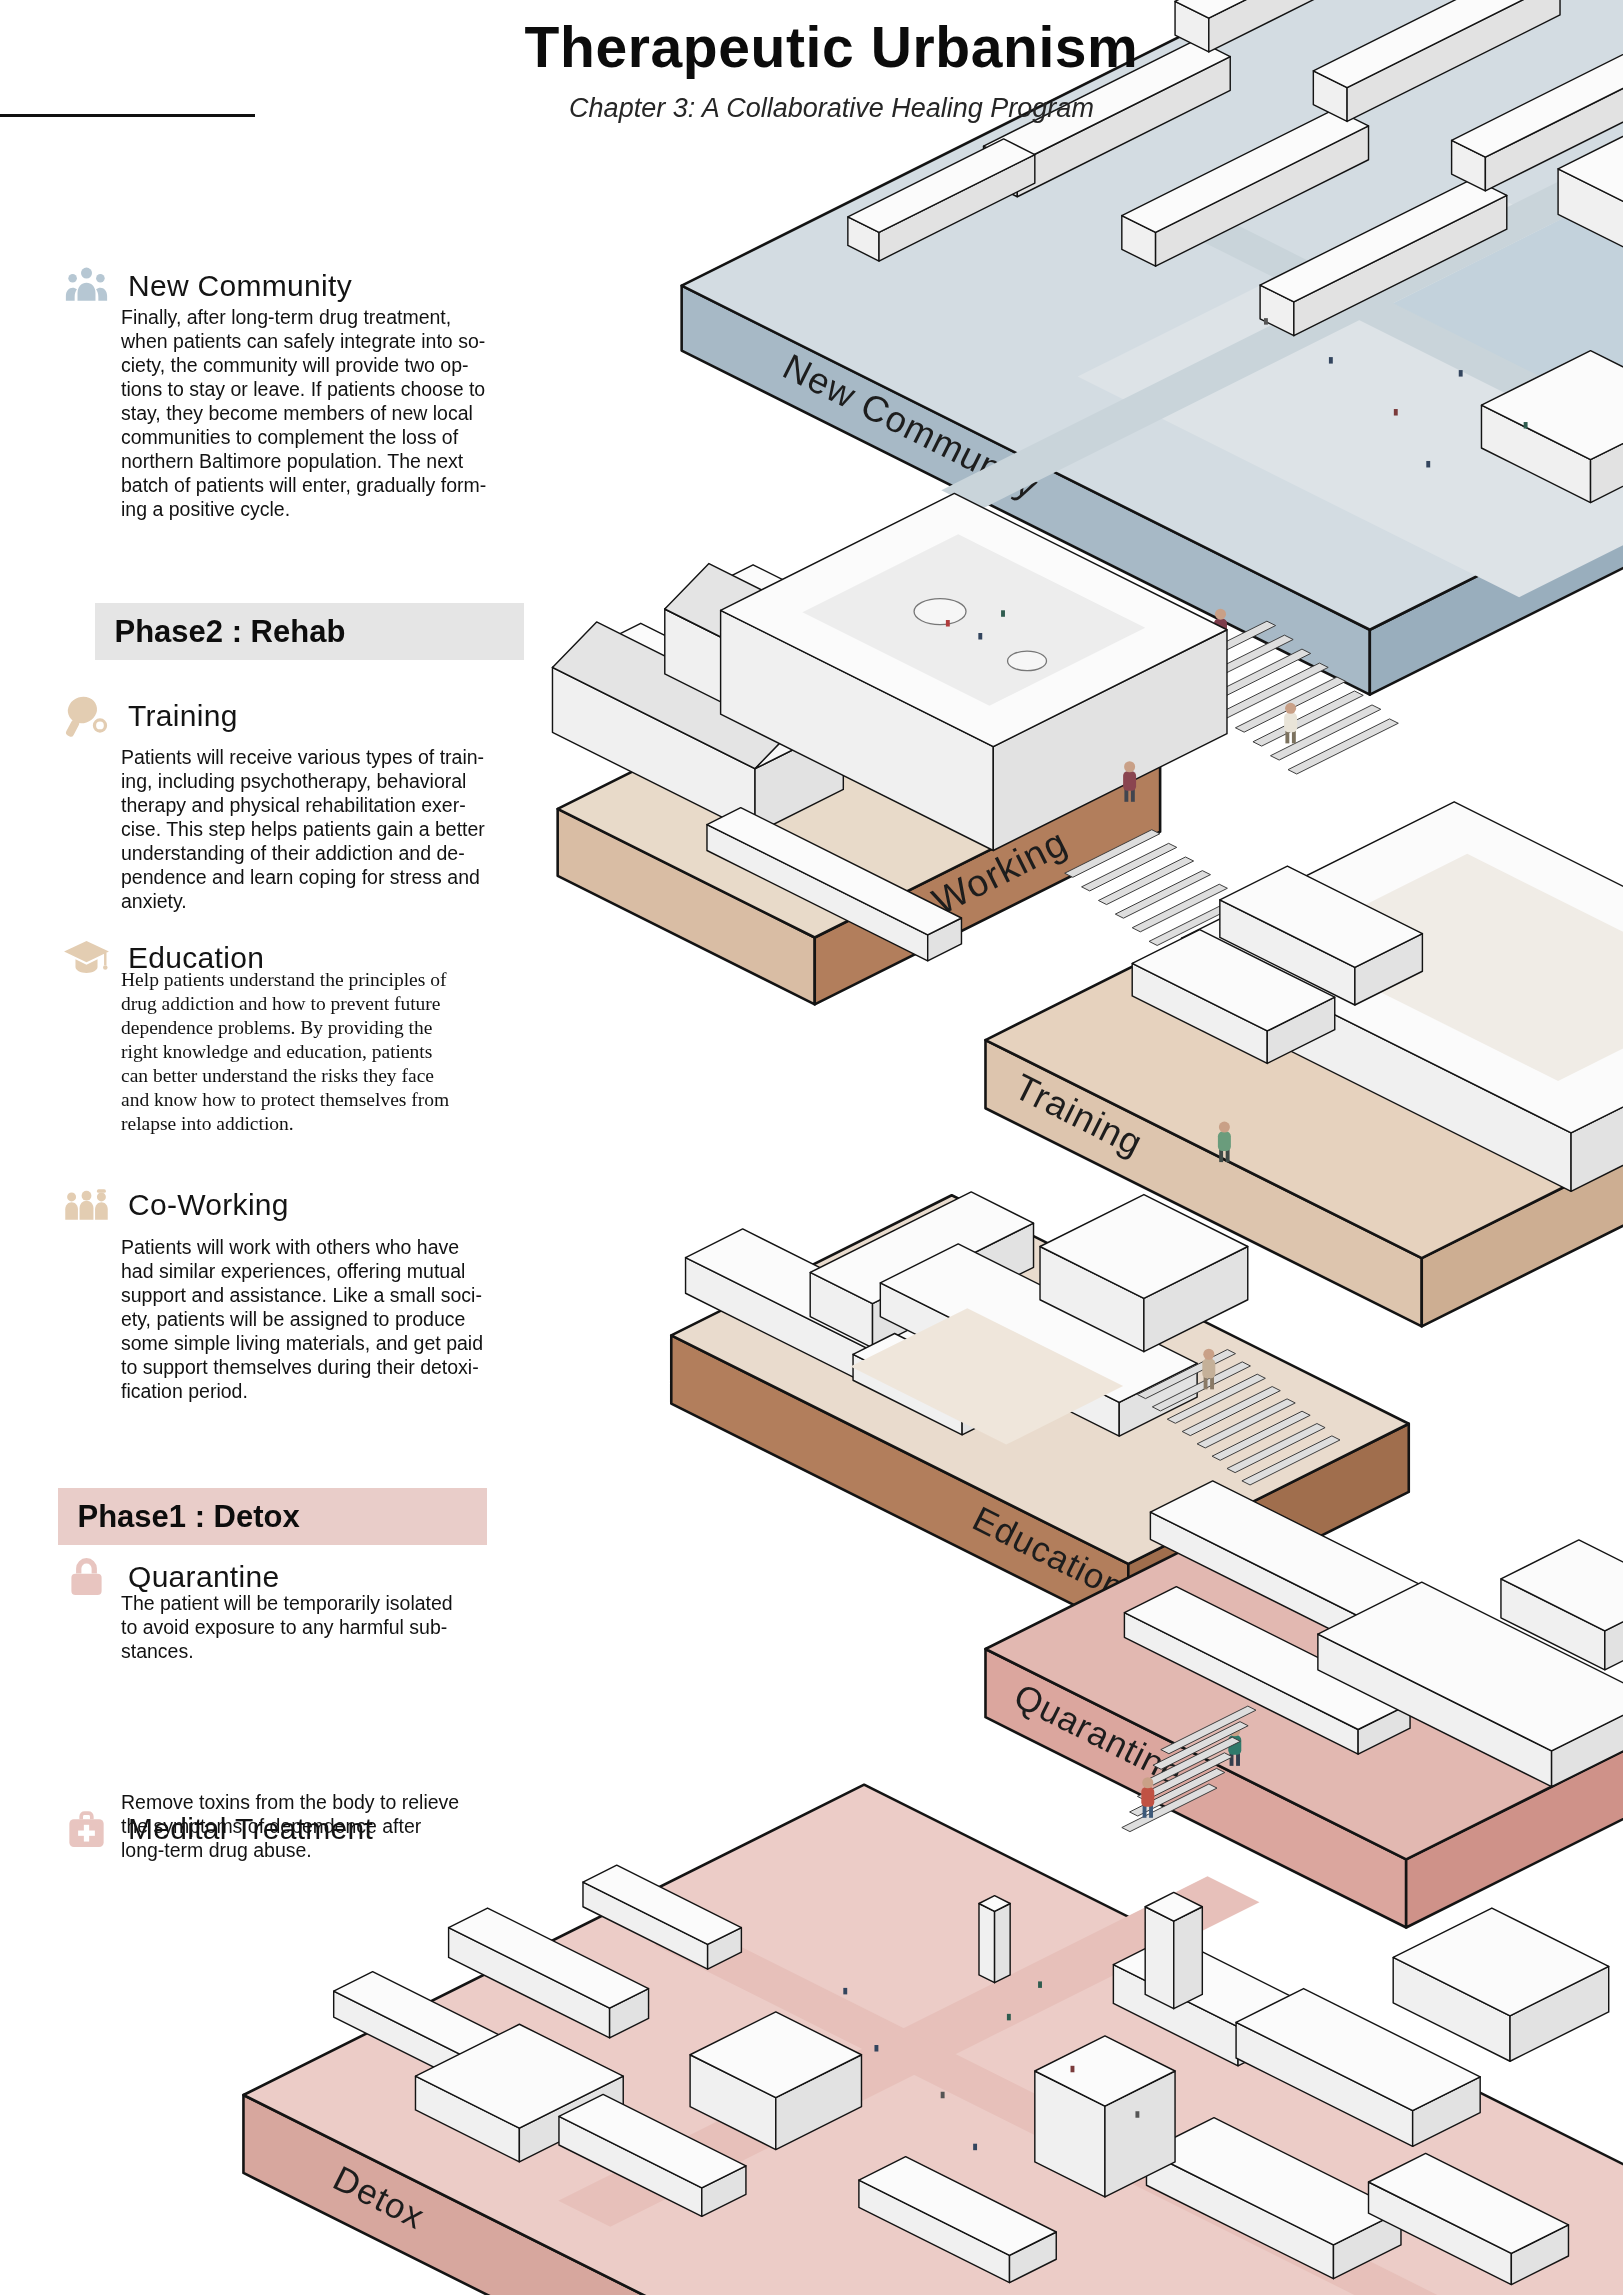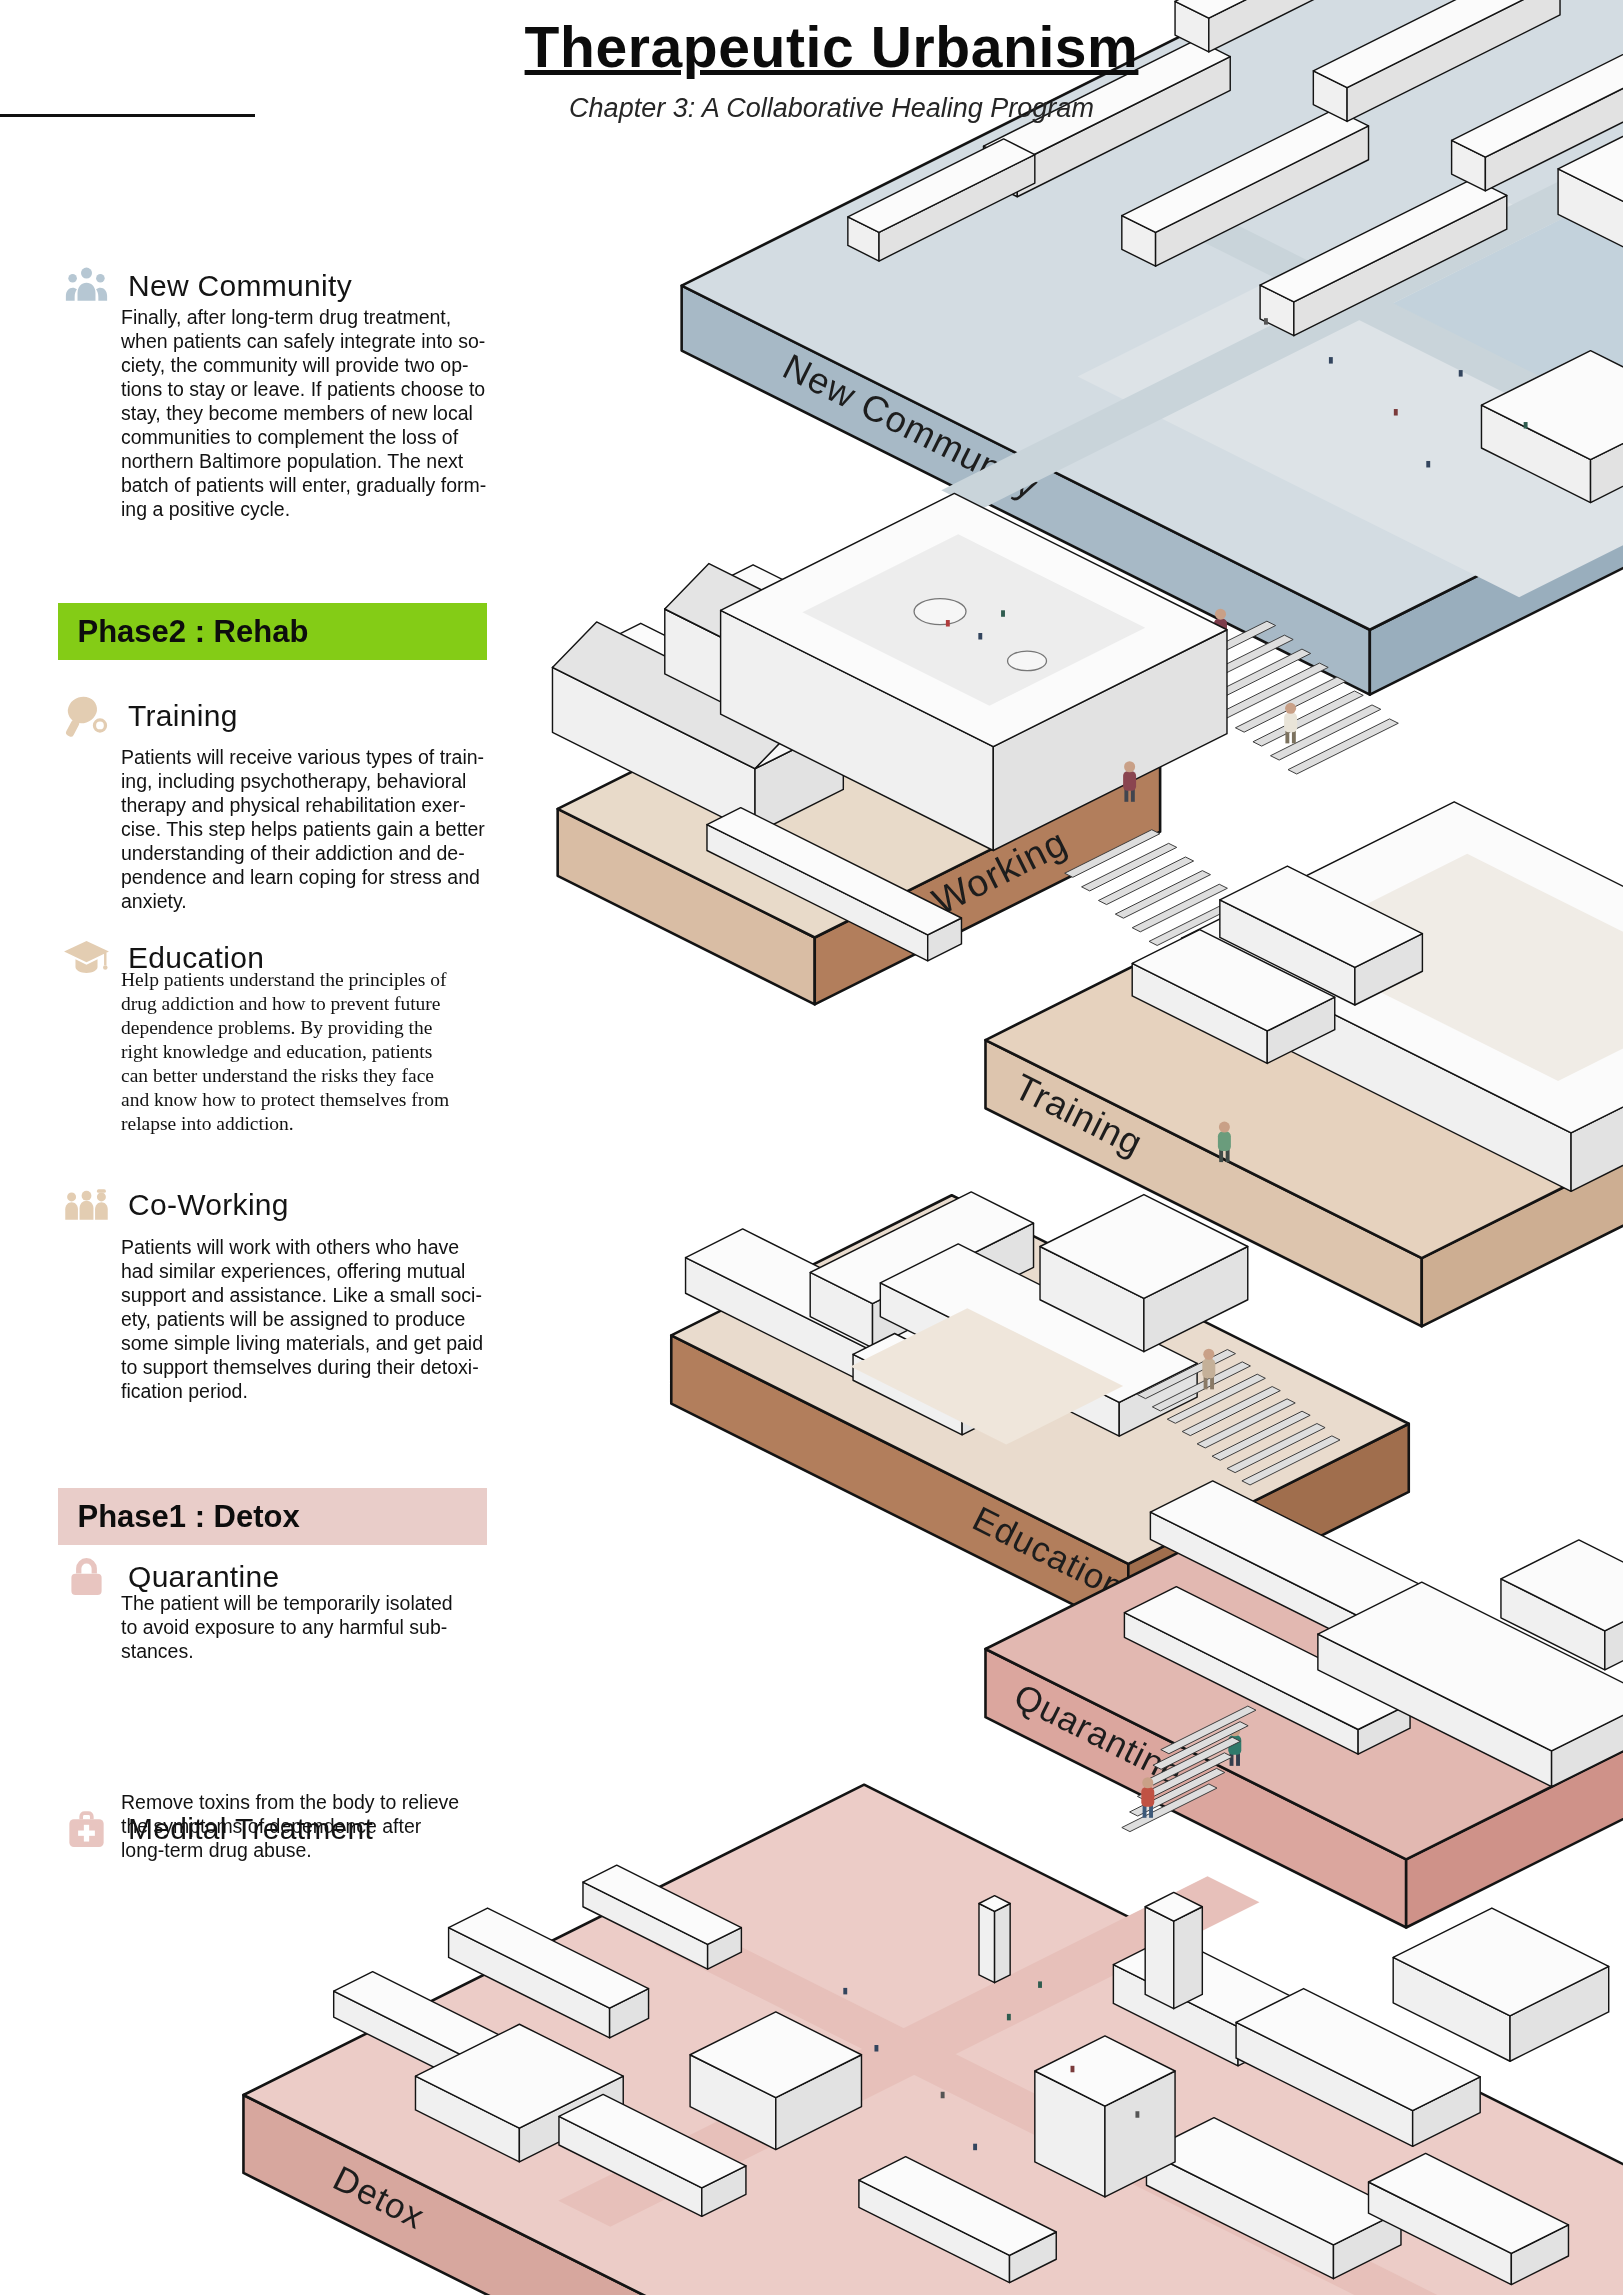--- a/index.html
+++ b/index.html
@@ -1,21 +1,21 @@
 <!DOCTYPE html>
 <html style="font-size:10.4px"><head>
 <meta charset="utf-8">
 <style>
   html,body{margin:0;padding:0;}
   body{width:1623px;height:2295px;position:relative;background:#ffffff;
        font-family:"Liberation Sans",sans-serif;overflow:hidden;color:#111;}
   #iso{position:absolute;left:0;top:0;z-index:1;}
   .overlay{position:absolute;left:0;top:0;width:1623px;height:2295px;z-index:3;}
   .header{position:absolute;left:455px;top:14.3px;width:753px;text-align:center;}
-  .title{font-size:57px;font-weight:700;letter-spacing:0.6px;color:#0c0c0c;text-decoration:underline;}
+  .title{font-size:57px;font-weight:700;letter-spacing:0.6px;color:#0c0c0c;}
   .subtitle{margin-top:13px;font-size:27px;font-style:italic;color:#262626;}
   .top-rule{position:absolute;left:0;top:114px;width:255px;height:3.2px;background:#101010;}
   .phase-box{position:absolute;left:58px;width:429px;height:57px;font-size:31px;font-weight:700;
              line-height:57px;padding-left:19.5px;box-sizing:border-box;color:#0d0d0d;}
   .sec-head{position:absolute;left:62px;display:flex;align-items:center;gap:17px;height:56px;}
   .icon{width:49px;height:49px;flex:0 0 49px;}
   .icon .sh{fill:currentColor;}
   .icon .nf{fill:none;stroke:currentColor;}
   .icon .wf{fill:#ffffff;}
   .ic-blue{color:#b6c7d3;}
@@ -308,21 +308,21 @@
   <div class="para" style="top:305px;">Finally, after long-term drug treatment,
 when patients can safely integrate into so-
 ciety, the community will provide two op-
 tions to stay or leave. If patients choose to
 stay, they become members of new local
 communities to complement the loss of
 northern Baltimore population. The next
 batch of patients will enter, gradually form-
 ing a positive cycle.</div>
 
-  <div class="phase-box" style="top: 603px; background: #84cc16;">Phase2 : Rehab</div>
+  <div class="phase-box" style="top: 603px; background: #e5e5e5; margin-left: 37px;">Phase2 : Rehab</div>
 
   <div class="sec-head" style="top:688px;">
     <svg class="icon ic-tan" viewBox="0 0 24 24">
       <ellipse class="sh" cx="10" cy="8.8" rx="7.2" ry="6.4" transform="rotate(-18 10 8.8)"></ellipse>
       <rect class="sh" x="3.2" y="13.5" width="4" height="8.5" rx="1.6" transform="rotate(28 5.2 17.7)"></rect>
       <circle class="nf" cx="18.6" cy="16.4" r="2.7" stroke-width="1.6"></circle>
     </svg>
     <span class="sec-title">Training</span>
   </div>
   <div class="para" style="top:745px;">Patients will receive various types of train-

